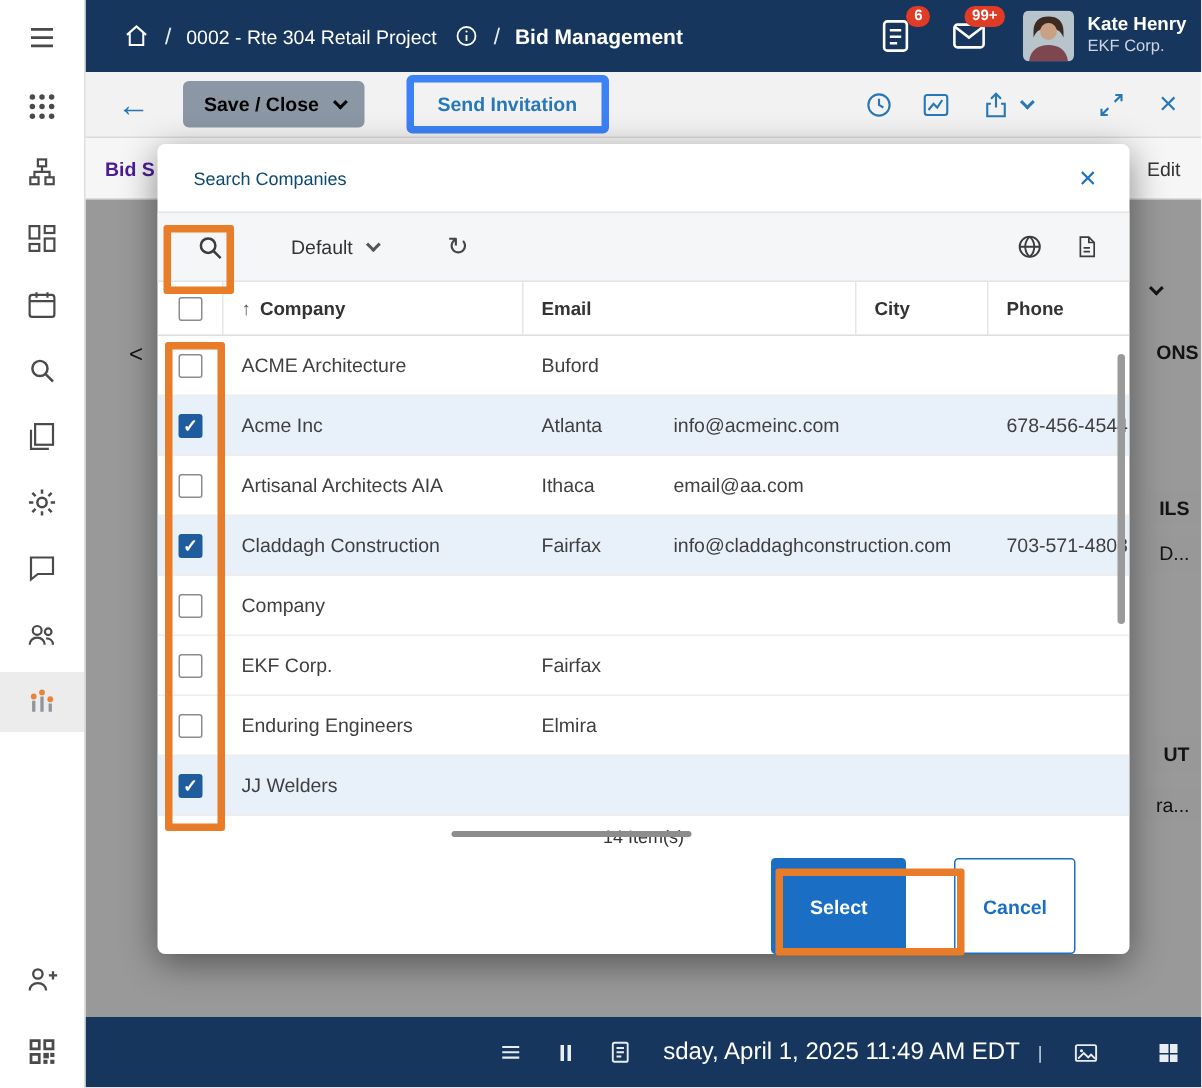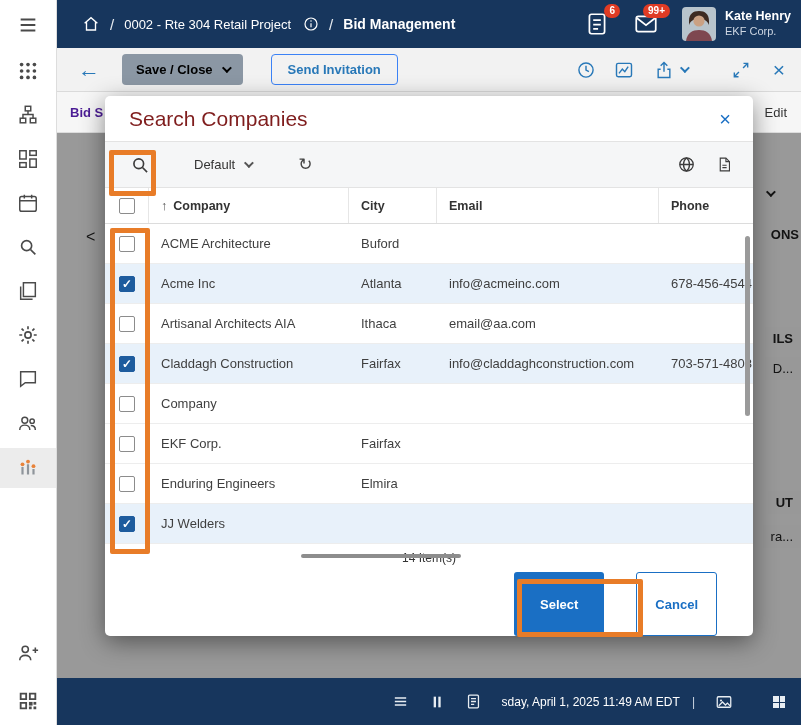--- a/index.html
+++ b/index.html
@@ -25,48 +25,48 @@
   .red-badge { position:absolute; top:-7px; right:-10px; background:#e03b24; color:#fff; font-size:10px; font-weight:bold; border-radius:9px; padding:2px 5px; line-height:1; }
   .avatar { width:34px; height:34px; border-radius:4px; overflow:hidden; margin-left:22px; flex:none; }
   .user-block { margin-left:9px; line-height:1.25; }
   .user-name { font-size:12.5px; font-weight:bold; color:#fff; }
   .user-company { font-size:11px; color:#cdd6e2; }
 
   
   .toolbar { position:absolute; left:56px; top:48px; width:745px; height:44px; background:#f2f2f2; border-bottom:1px solid #dadada; display:flex; align-items:center; padding:0 16px 0 22px; z-index:5; }
   .back-arrow { color:#2878b8; font-size:22px; cursor:pointer; margin-right:22px; line-height:1; }
   .btn-save { background:#8b97a4; color:#000000; font-size:13px; font-weight:bold; border:none; border-radius:4px; padding:8px 14px; display:flex; align-items:center; gap:9px; cursor:pointer; }
-  .btn-send { background:transparent; color:#2878b8; font-size:13px; font-weight:bold; border:1px solid #3b82f6; border-radius:4px; padding:7px 16px; margin-left:28px; cursor:pointer; }
+  .btn-send { background:transparent; color:#2878b8; font-size:13px; font-weight:bold; border:5px solid #3b82f6; border-radius:4px; padding:7px 16px; margin-left:28px; cursor:pointer; }
   .chev { width:7px; height:7px; border-right:2px solid currentColor; border-bottom:2px solid currentColor; transform:rotate(45deg) translateY(-2px); display:inline-block; }
   .tool-icons { margin-left:auto; display:flex; align-items:center; }
   .tool-icons .ticon { color:#2878b8; margin-left:18px; cursor:pointer; display:flex; align-items:center; }
   .close-x { font-size:21px; color:#2878b8; font-weight:normal; }
 
   
   .content { position:absolute; left:56px; top:92px; width:745px; height:586px; background:#fff; z-index:1; }
   .page-header { position:absolute; left:0; top:0; width:100%; height:41px; background:#f6f6f6; border-bottom:1px solid #ddd; display:flex; align-items:center; padding:0 14px; }
   .ph-left { font-size:13px; font-weight:bold; color:#4c1d95; }
   .ph-right { margin-left:auto; font-size:13px; color:#333; }
   .page-body { position:absolute; left:0; top:41px; width:100%; height:545px; background:#fff; }
   .frag { position:absolute; font-size:13px; color:#222; }
   .frag.band { background:#fdfdfd; padding:4px 8px; border-radius:2px; }
   .frag.bold { font-weight:bold; }
   .light-box { position:absolute; right:4px; top:443px; width:42px; height:36px; background:#fff; border-radius:4px; }
   .dim { position:absolute; left:0; top:41px; width:100%; height:545px; background:rgba(0,0,0,0.40); }
 
   
   .statusbar { position:absolute; left:56px; top:678px; width:745px; height:47px; background:#17365d; display:flex; align-items:center; justify-content:flex-end; padding-right:14px; z-index:5; color:#fff; }
   .statusbar .sicon { margin-left:20px; display:flex; align-items:center; cursor:pointer; }
-  .status-time { font-size:12px; color:#fff; margin-left:20px; white-space:nowrap; }
+  .status-time { font-size:16px; color:#fff; margin-left:20px; white-space:nowrap; }
   .status-sep { margin-left:12px; color:#cdd6e2; font-size:12px; }
 
   
   .modal { position:absolute; left:105px; top:96px; width:648px; height:540px; background:#fff; border-radius:5px; box-shadow:0 6px 24px rgba(0,0,0,0.45); z-index:20; overflow:hidden; }
   .m-header { height:46px; border-bottom:1px solid #e3e3e3; display:flex; align-items:center; padding:0 22px 0 24px; }
-  .m-title { font-size:21px; color:#7f1d1d; }
+  .m-title { font-size:12px; color:#0c4a6e; }
   .m-close { margin-left:auto; color:#1a6fc4; font-size:20px; cursor:pointer; line-height:1; }
   .m-toolbar { height:46px; background:#f5f6f7; border-bottom:1px solid #e3e3e3; display:flex; align-items:center; padding:0 16px;gap:27px; }
   .m-search { width:38px; display:flex; justify-content:center; cursor:pointer; }
   .m-view { display:flex; align-items:center; gap:9px; font-size:13px; color:#333; margin-left:8px; cursor:pointer; }
   .m-view .chev { border-color:#555; }
   .m-refresh { font-size:17px; color:#444; margin-left:20px; cursor:pointer; line-height:1; }
   .m-tool-right { margin-left:auto; display:flex; align-items:center; gap:20px; padding-right:4px; }
   .m-tool-right .ticon { cursor:pointer; display:flex; }
 
   .thead { height:36px; display:flex; align-items:stretch; border-bottom:1px solid #dcdcdc; }
@@ -374,22 +374,22 @@
     </div>
 
     <div class="thead">
       <div class="hcell c-check">
           <span class="cb"></span>
         </div>
       <div class="hcell c-company">
         <span class="sort-arrow">↑</span>
         <span>Company</span>
       </div>
+      <div class="hcell c-email">Email</div>
       <div class="hcell c-city">City</div>
-      <div class="hcell c-email">Email</div>
       <div class="hcell c-phone">Phone</div>
     </div>
 
     <div class="tbody">
         <div class="trow">
           <div class="cell c-check">
             <span class="cb"></span>
           </div>
           <div class="cell c-company">ACME Architecture</div>
           <div class="cell c-city">Buford</div>

